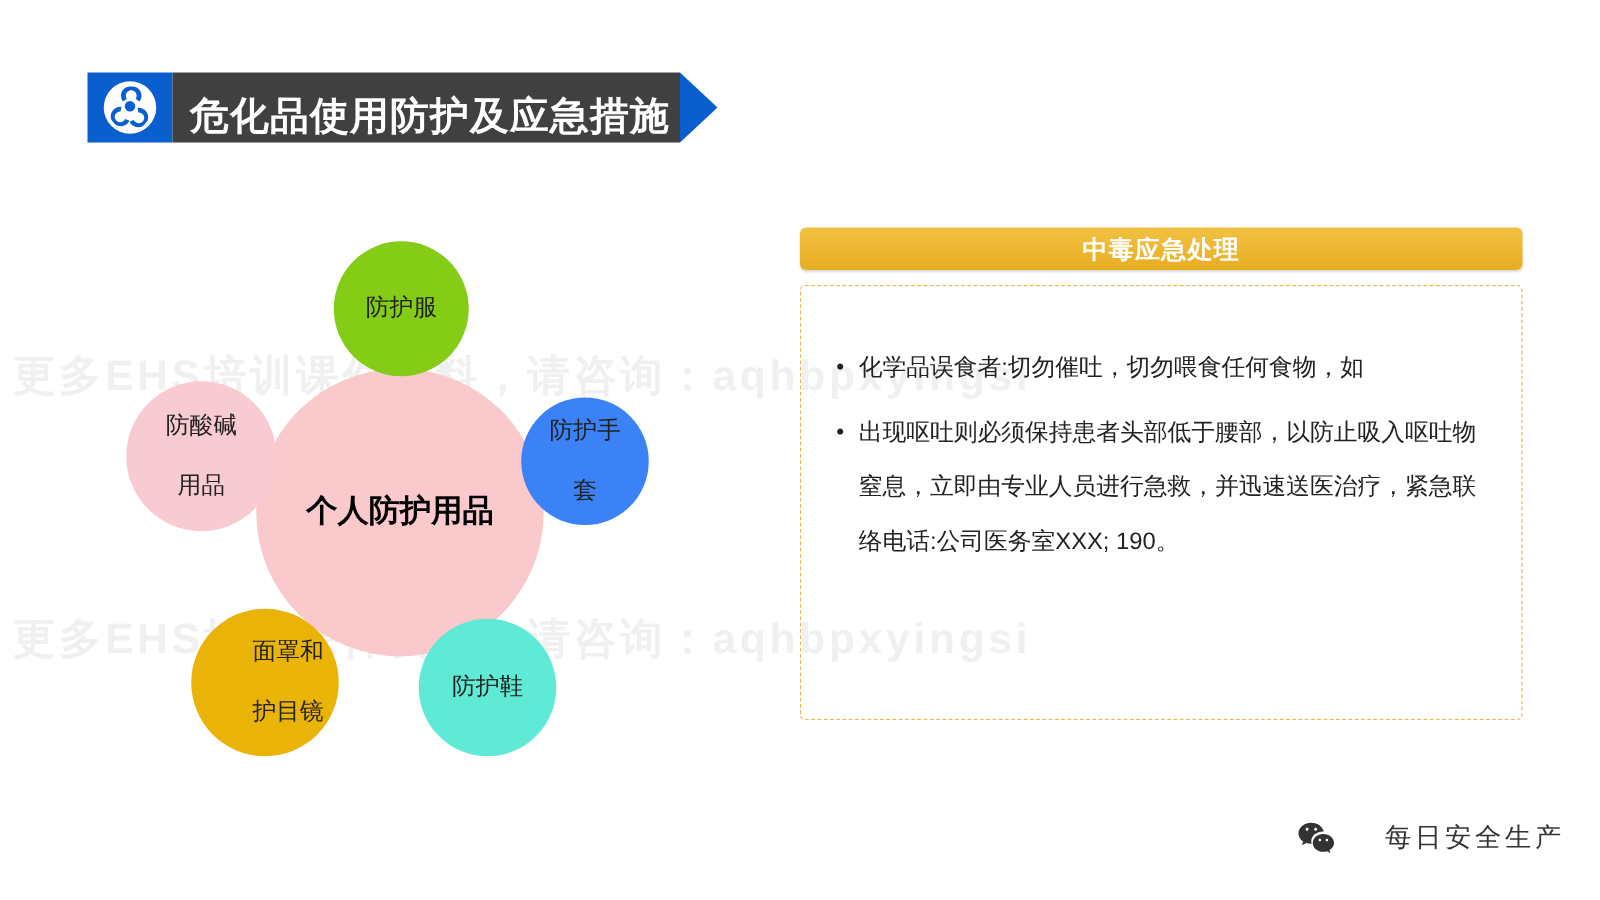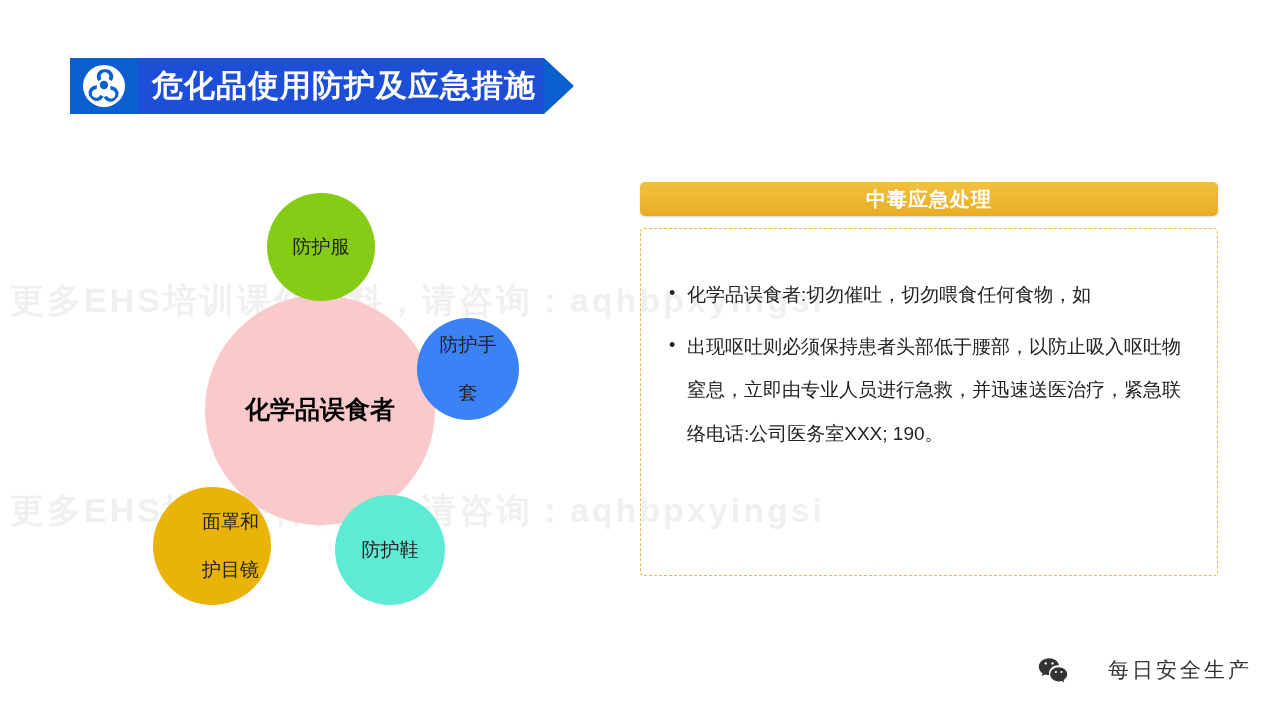--- a/index.html
+++ b/index.html
@@ -36,23 +36,23 @@
     height: 42px;
     border-radius: 50%;
     background: #ffffff;
     position: relative;
     display: flex;
     align-items: center;
     justify-content: center;
   }
   .biohazard svg { display: block; }
   .header-bar {
-    background: #1d4ed8;
-    display: flex;
-    align-items: center;
+    background: #404040;
+    display: flex;
+    align-items: flex-end;
     padding: 0 8px 0 14px;
     position: relative;
   }
   .header-title {
     color: #ffffff;
     font-size: 31px;
     font-weight: bold;
     letter-spacing: 1px;
     white-space: nowrap;
   }
@@ -246,24 +246,30 @@
     </div>
   </div>
   <div class="header-bar">
     <div class="header-title">危化品使用防护及应急措施</div>
   </div>
   <div class="header-arrow"></div>
 </div>
 
 <div class="diagram">
   <div class="bubble bubble-center">
-    <span>化学品误食者</span>
+    <span>个人防护用品</span>
   </div>
   <div class="bubble bubble-top">
     <span>防护服</span>
+  </div>
+  <div class="bubble bubble-left">
+    <span>
+      <span>防酸碱</span><br>
+      <span>用品</span>
+    </span>
   </div>
   <div class="bubble bubble-right">
     <span>
       <span>防护手</span><br>
       <span>套</span>
     </span>
   </div>
   <div class="bubble bubble-bl">
     <span>
       <span>面罩和</span><br>

